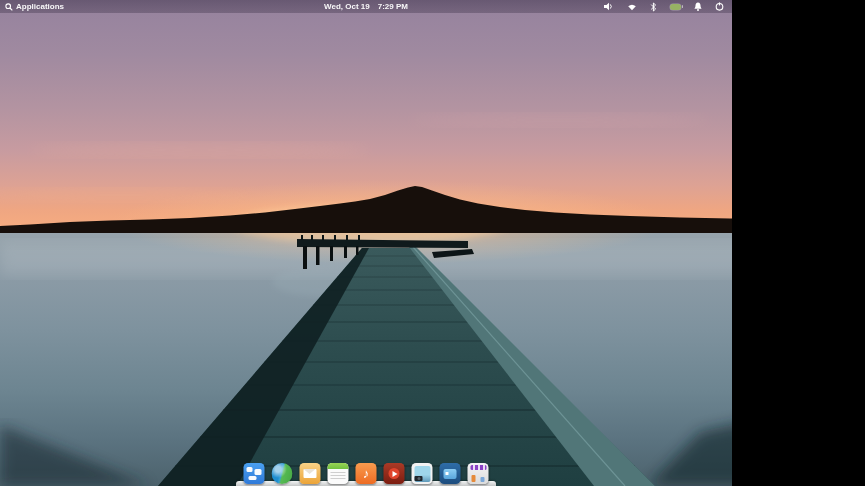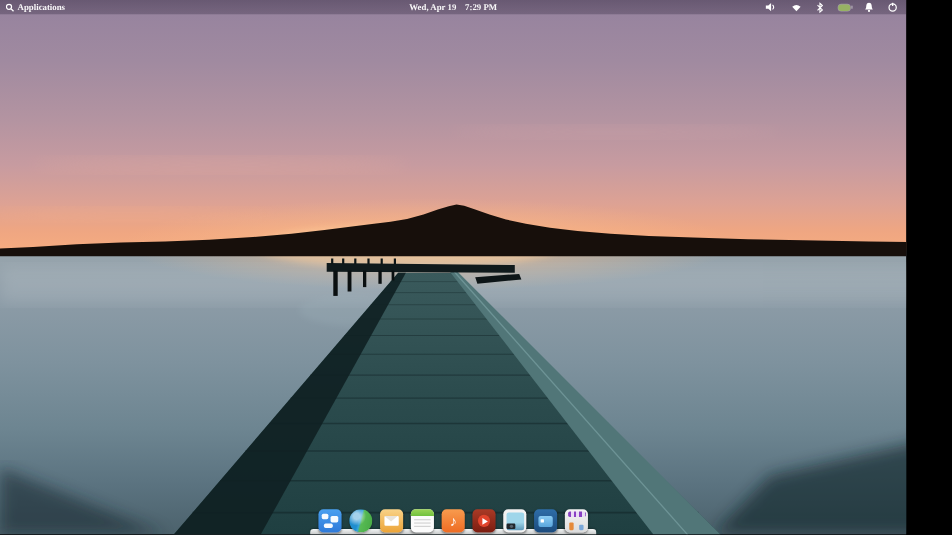--- a/index.html
+++ b/index.html
@@ -1,17 +1,17 @@
 <!DOCTYPE html>
 <html><head>
 <meta charset="utf-8">
 <style>
   html,body{margin:0;padding:0;background:#000;}
-  .screen{position:relative;width:800px;height:486px;overflow:hidden;
-    font-family:Liberation Serif, serif;padding-left:24px;}
+  .screen{position:relative;width:732px;height:486px;overflow:hidden;
+    font-family:Liberation Sans, sans-serif;}
 
   
   .wallpaper{position:absolute;inset:0;
     background:linear-gradient(to bottom,
       #95829e 0px,#a08aa0 55px,#b494a1 110px,#c79ba0 150px,
       #dda294 185px,#efa682 210px,#f5ab80 226px,
       #98a5ad 229px,#8d9ca7 270px,#7e929e 330px,#6d8591 390px,
       #5b7380 440px,#4c626c 486px);}
   .wallpaper svg{position:absolute;inset:0;display:block;}
 
@@ -183,21 +183,21 @@
   <div class="panel">
     <div class="panel-left">
       <svg width="8" height="8" viewBox="0 0 8 8">
         <circle cx="3.2" cy="3.2" r="2.3" fill="none" stroke="#fff" stroke-width="1.1"></circle>
         <line x1="5" y1="5" x2="7.3" y2="7.3" stroke="#fff" stroke-width="1.2"></line>
       </svg>
       <span>Applications</span>
     </div>
 
     <div class="panel-center">
-      <span>Wed, Apr 19</span>
+      <span>Wed, Oct 19</span>
       <span>7:29 PM</span>
     </div>
 
     <div class="panel-right">
       <span class="pi">
         <svg width="10" height="9" viewBox="0 0 10 9">
           <polygon points="0,3 2.5,3 5,0.8 5,8.2 2.5,6 0,6" fill="#fff"></polygon>
           <path d="M6.3,2.4 a3 3 0 0 1 0,4.2" fill="none" stroke="#fff" stroke-width="1"></path>
         </svg>
       </span>

